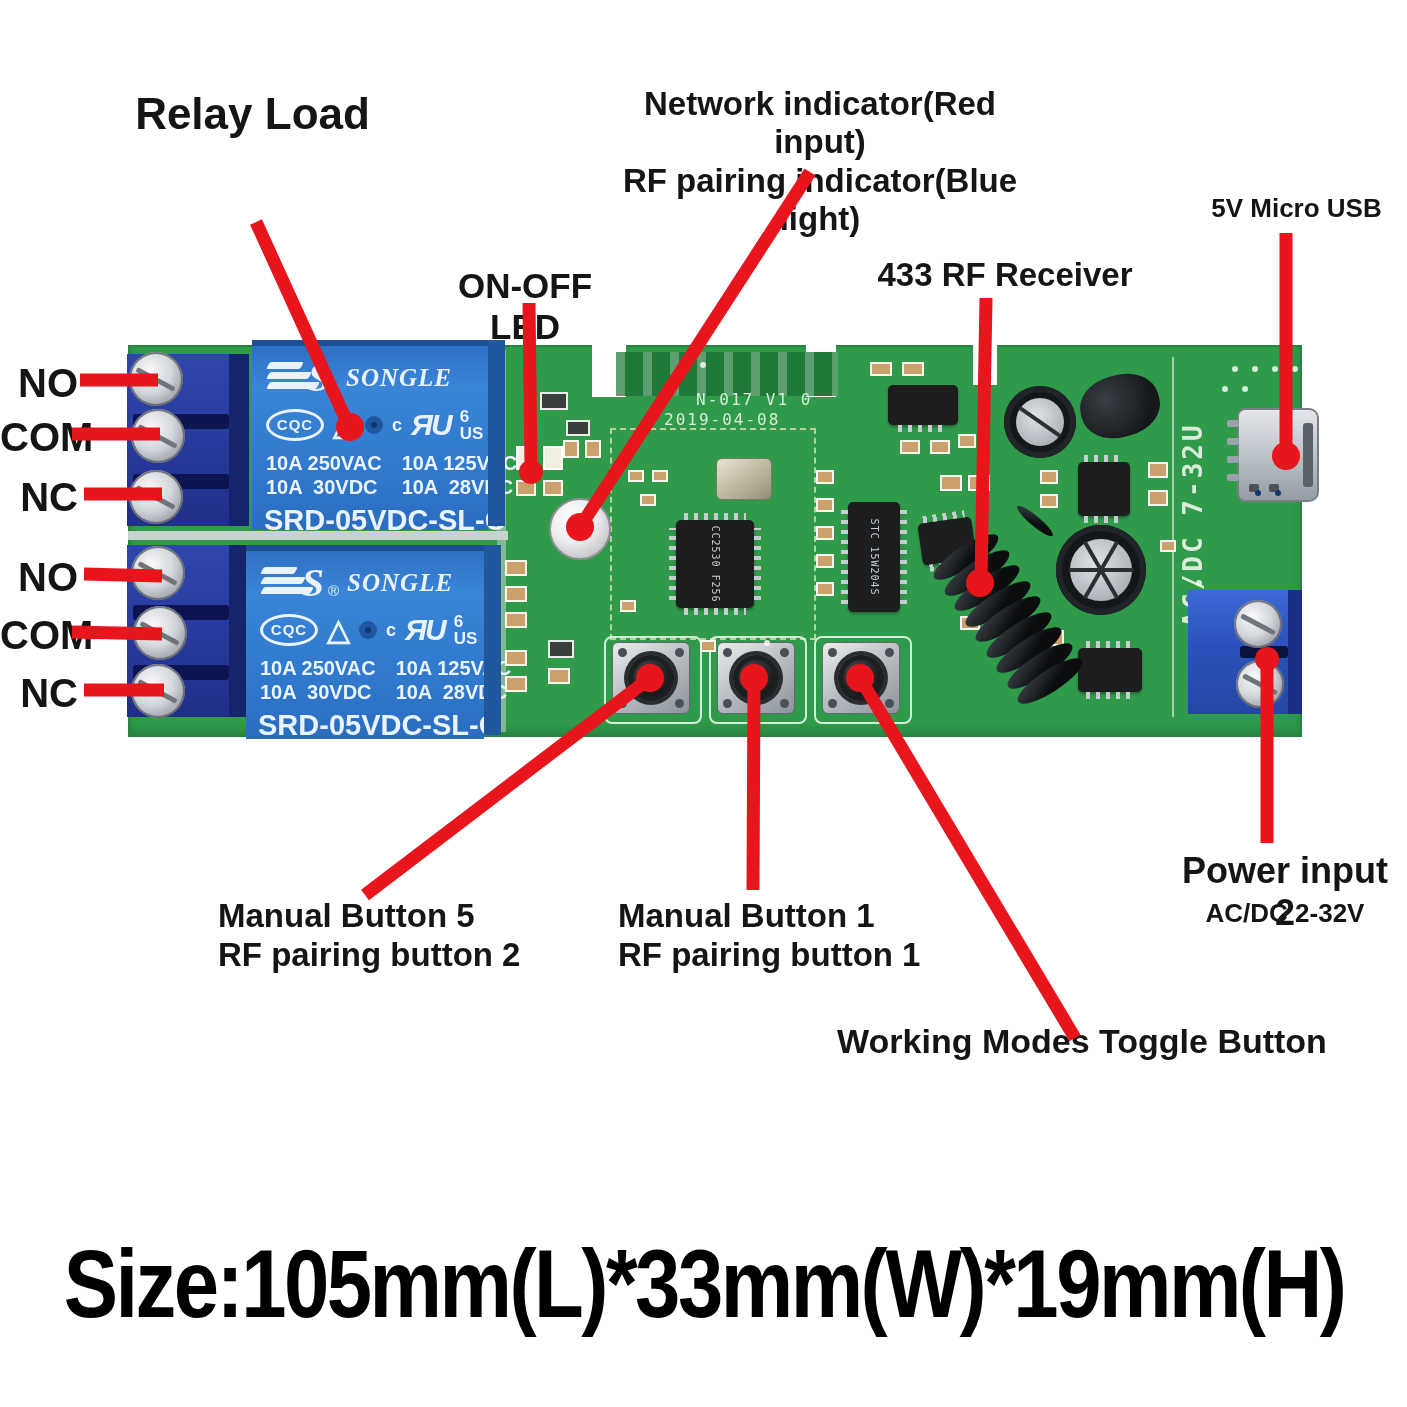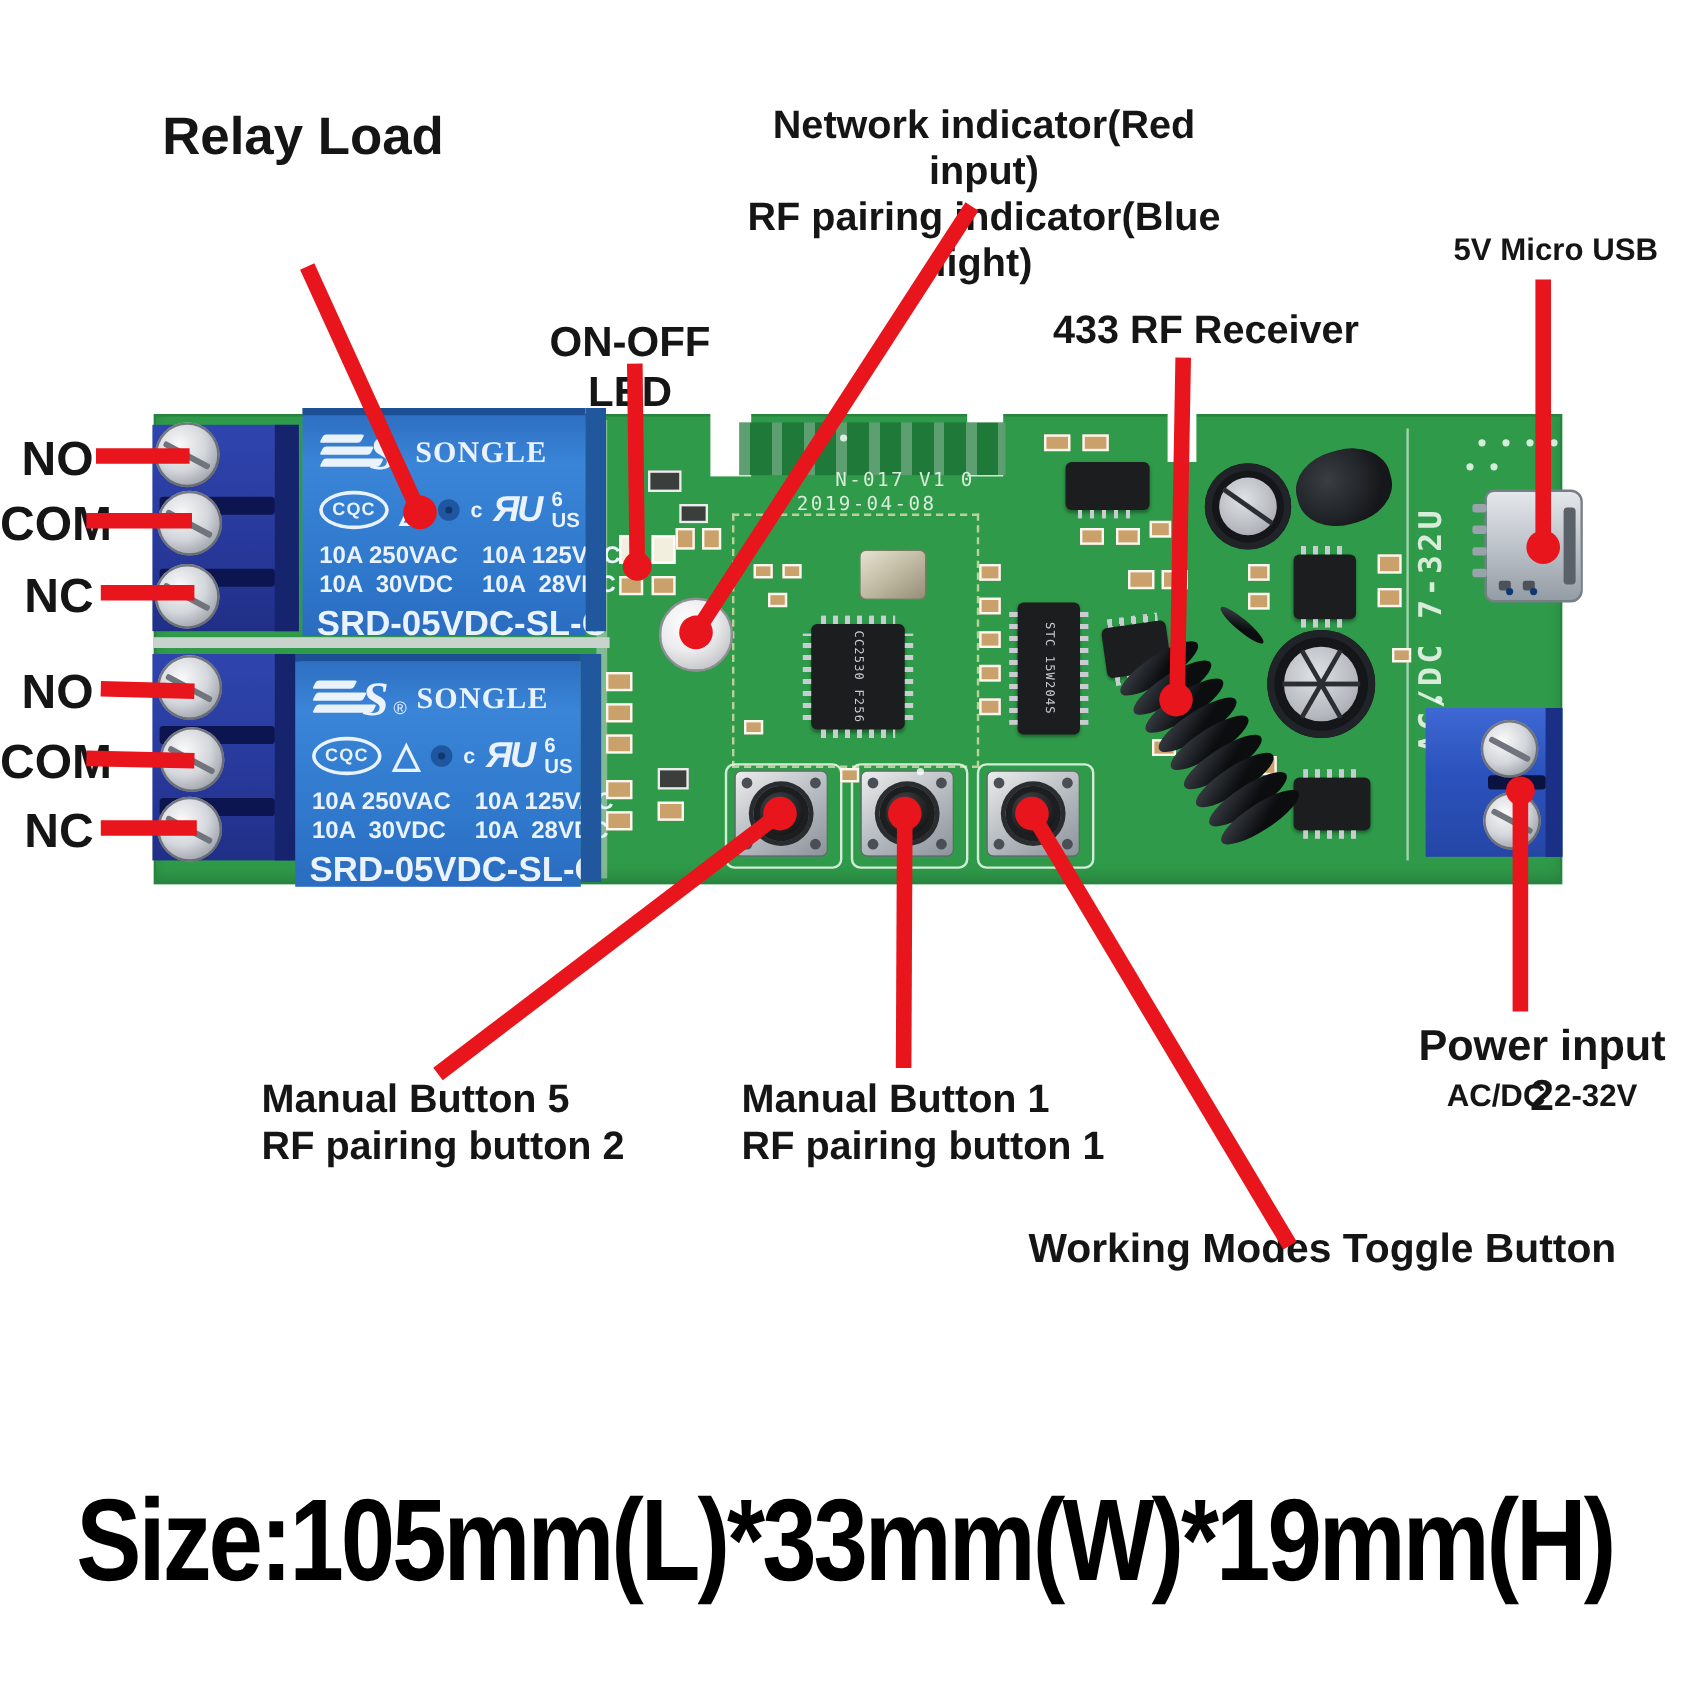--- a/index.html
+++ b/index.html
@@ -55,21 +55,21 @@
          box-shadow:inset 0 0 0 2px rgba(90,94,102,.8);}
   .screw .sl{position:absolute;left:10%;top:46%;width:80%;height:5px;background:#70747c;transform:rotate(28deg);border-radius:2px;}
   .relay{position:absolute;background:linear-gradient(180deg,#2e6fc2 0%,#3a85d8 22%,#2f78cc 70%,#2a6cc0 100%);
          border-top:6px solid #1d4f94;color:#eaf2fc;}
   .relay .sideface{position:absolute;right:-17px;top:-6px;width:17px;height:101%;background:#21589d;}
   .relay-row{position:relative;display:flex;align-items:center;}
   .slogo{display:inline-block;position:relative;width:64px;height:40px;}
   .slogo i{position:absolute;left:0;height:7px;background:#eaf2fc;transform:skewX(-28deg);border-radius:2px;}
   .slogo em{position:absolute;right:2px;top:-4px;font-style:italic;font-weight:bold;font-size:40px;
             font-family:"Liberation Serif",serif;}
-  .sname{font-family:"Liberation Serif",serif;font-weight:bold;font-size:25px;letter-spacing:1px;}
+  .sname{font-family:"Liberation Serif",serif;font-style:italic;font-weight:bold;font-size:25px;letter-spacing:1px;}
   .cqc{display:inline-block;border:3px solid #eaf2fc;border-radius:50%;width:52px;height:26px;line-height:26px;
        text-align:center;font-size:15px;font-weight:bold;letter-spacing:1px;}
   .tri{font-size:30px;font-weight:bold;line-height:1;}
   .hole{width:18px;height:18px;border-radius:50%;background:#1f56a0;position:relative;}
   .hole:after{content:"";position:absolute;left:6px;top:6px;width:6px;height:6px;border-radius:50%;background:#10386f;}
   .ulm{font-weight:bold;font-size:30px;font-style:italic;letter-spacing:-2px;}
   .ulnum{display:inline-block;text-align:left;font-weight:bold;font-size:17px;line-height:1.0;}
   .ratings{display:flex;gap:20px;font-weight:bold;font-size:20px;line-height:24px;white-space:pre;}
   .rmodel{font-weight:bold;font-size:29px;letter-spacing:0px;white-space:nowrap;}
   .rail{position:absolute;background:#c7d3cc;}
@@ -277,21 +277,21 @@
   <div class="lbl" style="left:0;top:554px;width:78px;font-size:40px;text-align:right;">NO</div>
   <div class="lbl" style="left:0;top:612px;width:78px;font-size:40px;text-align:right;">COM</div>
   <div class="lbl" style="left:0;top:670px;width:78px;font-size:40px;text-align:right;">NC</div>
 
   <div class="lbl" style="left:218px;top:896px;font-size:33px;line-height:39px;"><span>Manual Button 5</span><br>
        <span>RF pairing button 2</span></div>
 
   <div class="lbl" style="left:618px;top:896px;font-size:33px;line-height:39px;"><span>Manual Button 1</span><br>
        <span>RF pairing button 1</span></div>
 
-  <div class="lbl ctr" style="left:852px;top:1022px;width:500px;font-size:34px;">Working Modes Toggle Button</div>
+  <div class="lbl ctr" style="left:832px;top:1022px;width:500px;font-size:34px;">Working Modes Toggle Button</div>
 
   <div class="lbl ctr" style="left:1170px;top:850px;width:230px;font-size:36px;">Power input 2</div>
   <div class="lbl ctr" style="left:1170px;top:898px;width:230px;font-size:26px;">AC/DC 2-32V</div>
 
   <div class="size-caption">Size:105mm(L)*33mm(W)*19mm(H)</div>
 
   <svg class="arrows" width="1407" height="1407" viewBox="0 0 1407 1407">
     <g stroke="#e8151c" stroke-width="13" fill="#e8151c">
       <line x1="80" y1="380" x2="158" y2="380"></line>
       <line x1="72" y1="434" x2="160" y2="434"></line>

